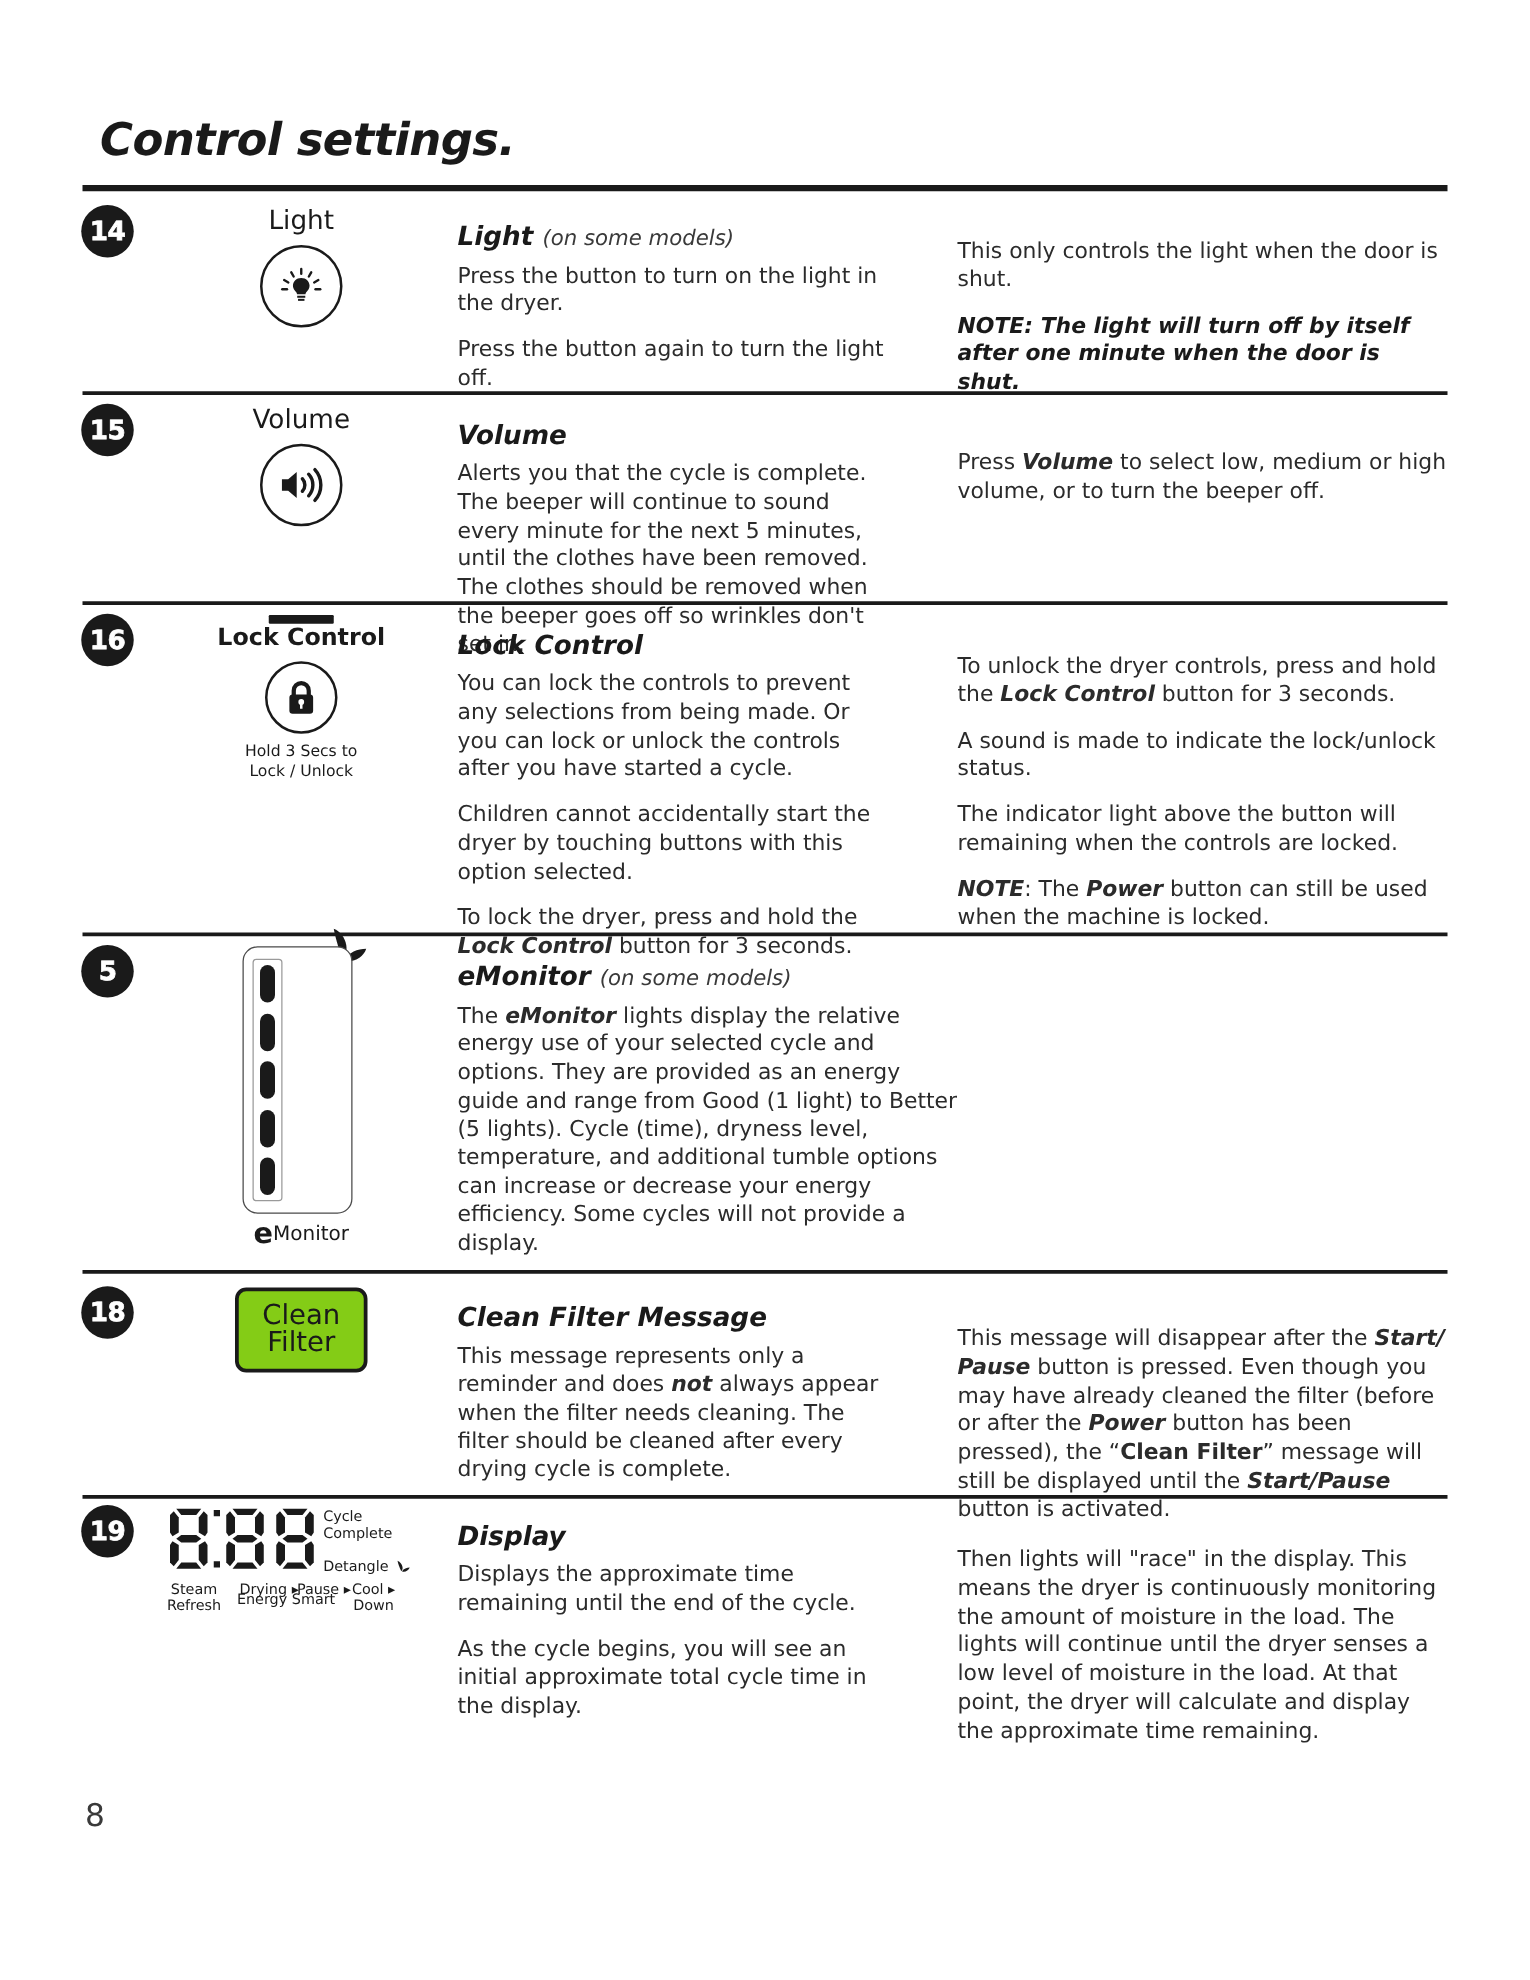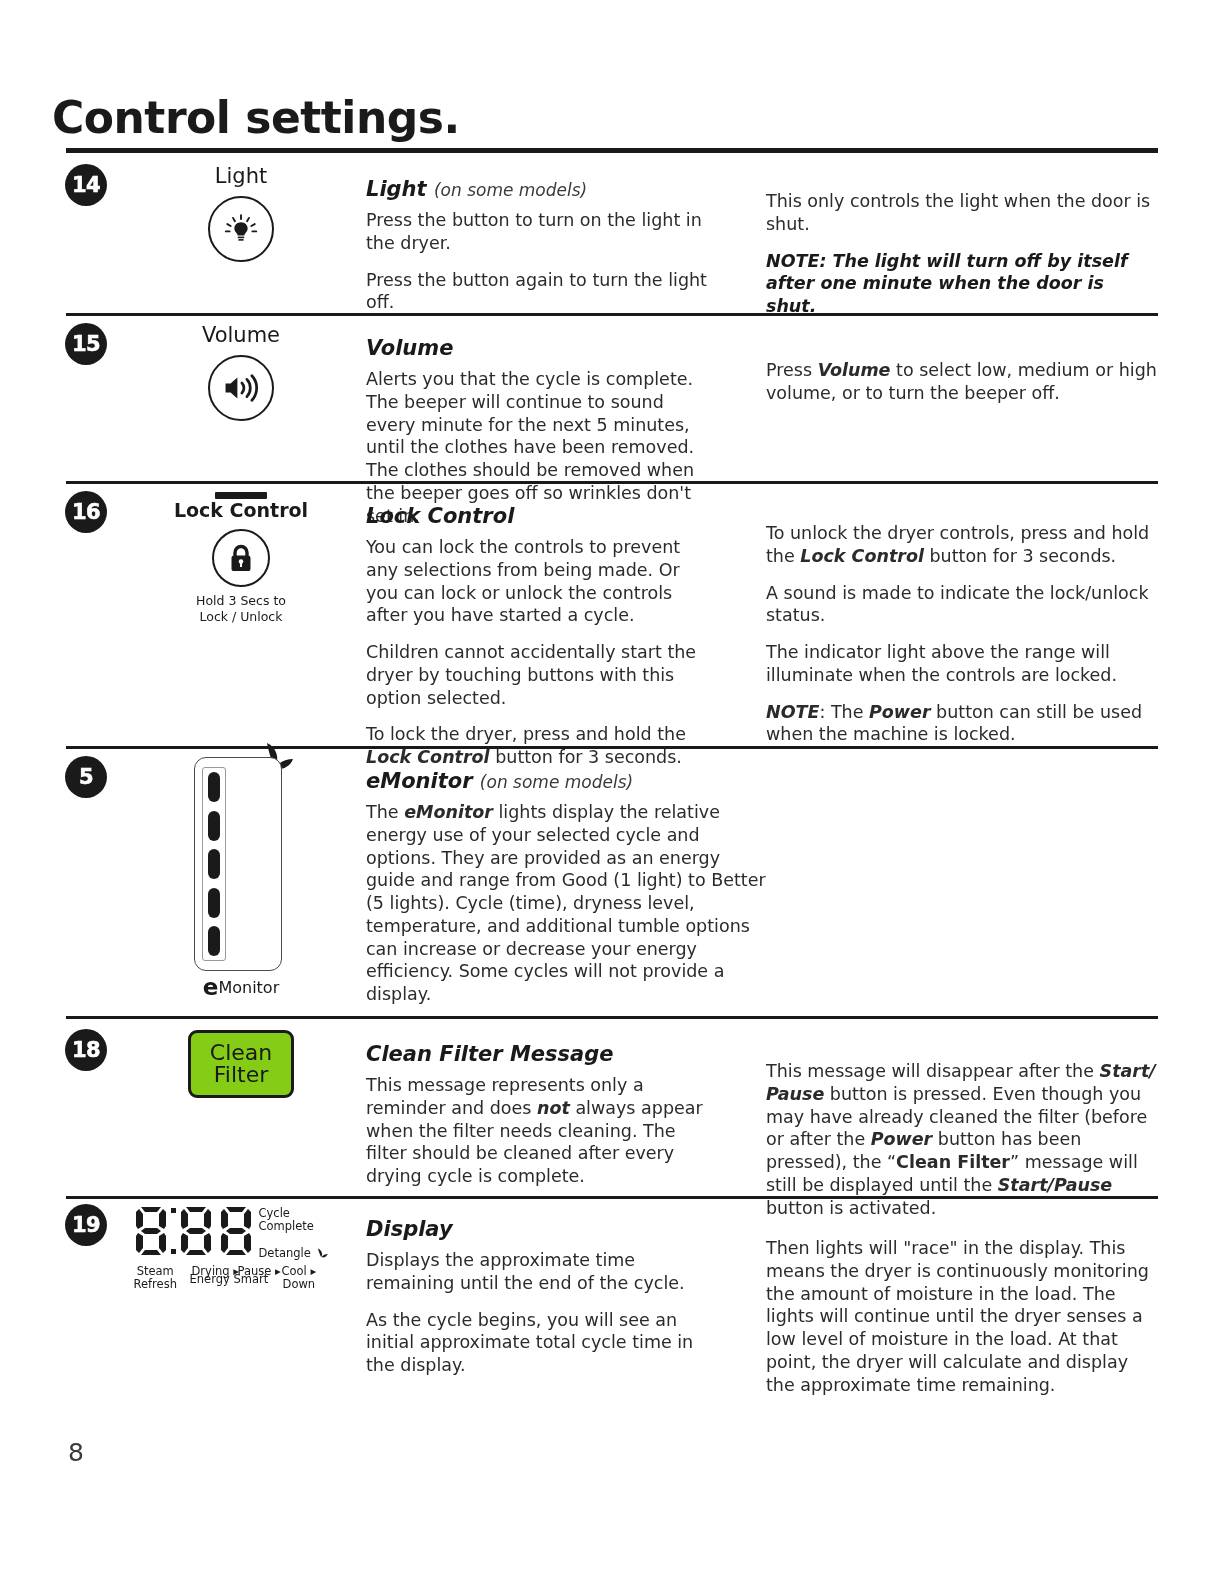--- a/index.html
+++ b/index.html
@@ -6,22 +6,22 @@
   body{
     width:1224px;height:1584px;position:relative;
     font-family:"DejaVu Sans","Liberation Sans",sans-serif;
     color:#231f20;
     -webkit-font-smoothing:antialiased;
   }
   .page{position:absolute;left:0;top:0;width:1224px;height:1584px;}
 
   
   .page-title{
-    position:absolute;left:52px;top:92px;
-    font-size:44px;font-weight:700;
+    position:absolute;left:80px;top:92px;
+    font-size:36px;font-style:italic;font-weight:700;
     letter-spacing:-0.5px;color:#1a1a1a;
     font-family:"DejaVu Sans","Liberation Sans",sans-serif;
   }
   .rule-top{position:absolute;left:66px;top:148px;width:1092px;height:5px;background:#1a1a1a;}
   .rule{position:absolute;left:66px;width:1092px;height:3px;background:#1a1a1a;}
 
   
   .section{position:absolute;left:66px;width:1092px;}
   .col-num{position:absolute;left:0;width:52px;}
   .col-icon{position:absolute;left:60px;width:230px;text-align:center;}
@@ -217,21 +217,21 @@
       <div class="h-term">
         <span>Lock Control</span>
       </div>
       <p class="body">You can lock the controls to prevent any selections from being made. Or you can lock or unlock the controls after you have started a cycle.</p>
       <p class="body">Children cannot accidentally start the dryer by touching buttons with this option selected.</p>
       <p class="body">To lock the dryer, press and hold the <b class="bi">Lock Control</b> button for 3 seconds.</p>
     </div>
     <div class="col-right" style="top:30px;position:absolute;">
       <p class="body">To unlock the dryer controls, press and hold the <b class="bi">Lock Control</b> button for 3 seconds.</p>
       <p class="body">A sound is made to indicate the lock/unlock status.</p>
-      <p class="body">The indicator light above the range will illuminate when the controls are locked.</p>
+      <p class="body">The indicator light above the button will remaining when the controls are locked.</p>
       <p class="body"><b class="bi">NOTE</b>: The <b class="bi">Power</b> button can still be used when the machine is locked.</p>
     </div>
   </div>
 
   <div class="rule" style="top:746px;"></div>
 
   <div class="section" style="top:757px;">
     <div class="col-num">
       <div class="num-badge">
         <span>5</span>

